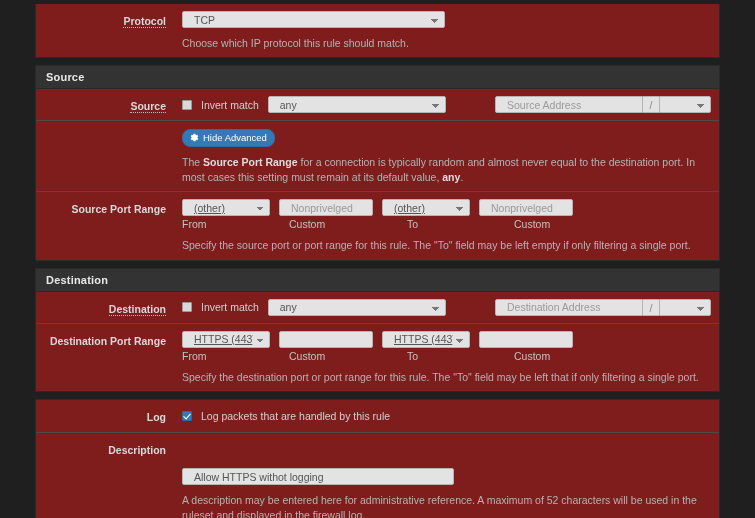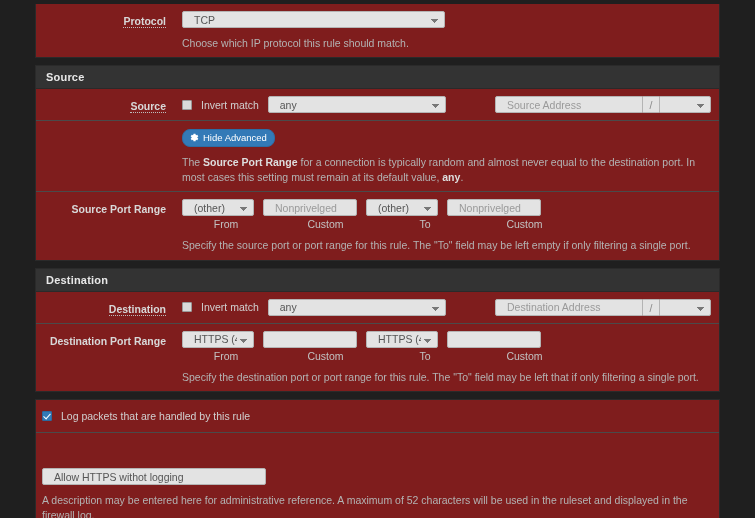--- a/index.html
+++ b/index.html
@@ -96,21 +96,21 @@
       linear-gradient(135deg, #777 50%, transparent 50%);
     background-position:
       calc(100% - 9px) 7px,
       calc(100% - 5px) 7px;
     background-size: 4px 4px, 4px 4px;
     background-repeat: no-repeat;
   }
 
   .sel-protocol { width: 263px; }
   .sel-anyaddr  { width: 200px; }
-  .sel-port     { width: 72px; }
+  .sel-port     { width: 88px; text-decoration: underline; }
   .inp-custom   { width: 94px; }
   .inp-addr     { width: 148px; }
   .slash {
     background: #e3e3e3;
     border: 1px solid #b4b4b4;
     border-left: none;
     border-right: none;
     color: #888;
     font-size: 10.5px;
     height: 17px;
@@ -160,23 +160,22 @@
     color: #b3b3b3;
     line-height: 1.38;
     margin-top: 8px;
   }
   .help b { color: #dedede; font-weight: bold; }
   .help a { color: #5fb3a1; text-decoration: none; }
 
   
   .sublabels {
     display: flex;
-    gap: 6px;
+    gap: 19px;
     margin-top: 2px;
-    text-align: center;
   }
   .sublabel {
     font-size: 10.5px;
     color: #c2c2c2;
   }
   .sl-1 { width: 88px; }
   .sl-2 { width: 99px; }
   .sl-3 { width: 88px; }
   .sl-4 { width: 99px; }
 
@@ -195,21 +194,21 @@
     line-height: 1.1;
     font-family: "Liberation Sans", sans-serif;
   }
   .gear {
     width: 9px; height: 9px;
     display: inline-block;
     flex: 0 0 auto;
   }
   .panel.first { margin-top: 4px; border-top: none; }
 
-  .desc-input { width: 224px; margin-top: 28px; }
+  .desc-input { width: 272px; margin-top: 28px; }
 </style>
 </head>
 <body>
 
 <div class="page">
 
   <div class="panel first">
     <div class="panel-body">
       <div class="form-row no-border">
         <div class="row-label">
@@ -352,29 +351,35 @@
         </div>
       </div>
 
     </div>
   </div>
 
   <div class="panel">
     <div class="panel-body">
 
       <div class="form-row">
+        <div class="row-label">
+          <span>Log</span>
+        </div>
         <div class="row-content">
           <label class="cbwrap">
             <span class="cbox checked"></span>
             <span>Log packets that are handled by this rule</span>
           </label>
         </div>
       </div>
 
       <div class="form-row">
+        <div class="row-label">
+          <span>Description</span>
+        </div>
         <div class="row-content">
           <input class="fld desc-input" type="text" value="Allow HTTPS withot logging" style="">
           <div class="help">A description may be entered here for administrative reference. A maximum of 52 characters will be used in the ruleset and displayed in the firewall log.</div>
         </div>
       </div>
 
     </div>
   </div>
 
 </div>

